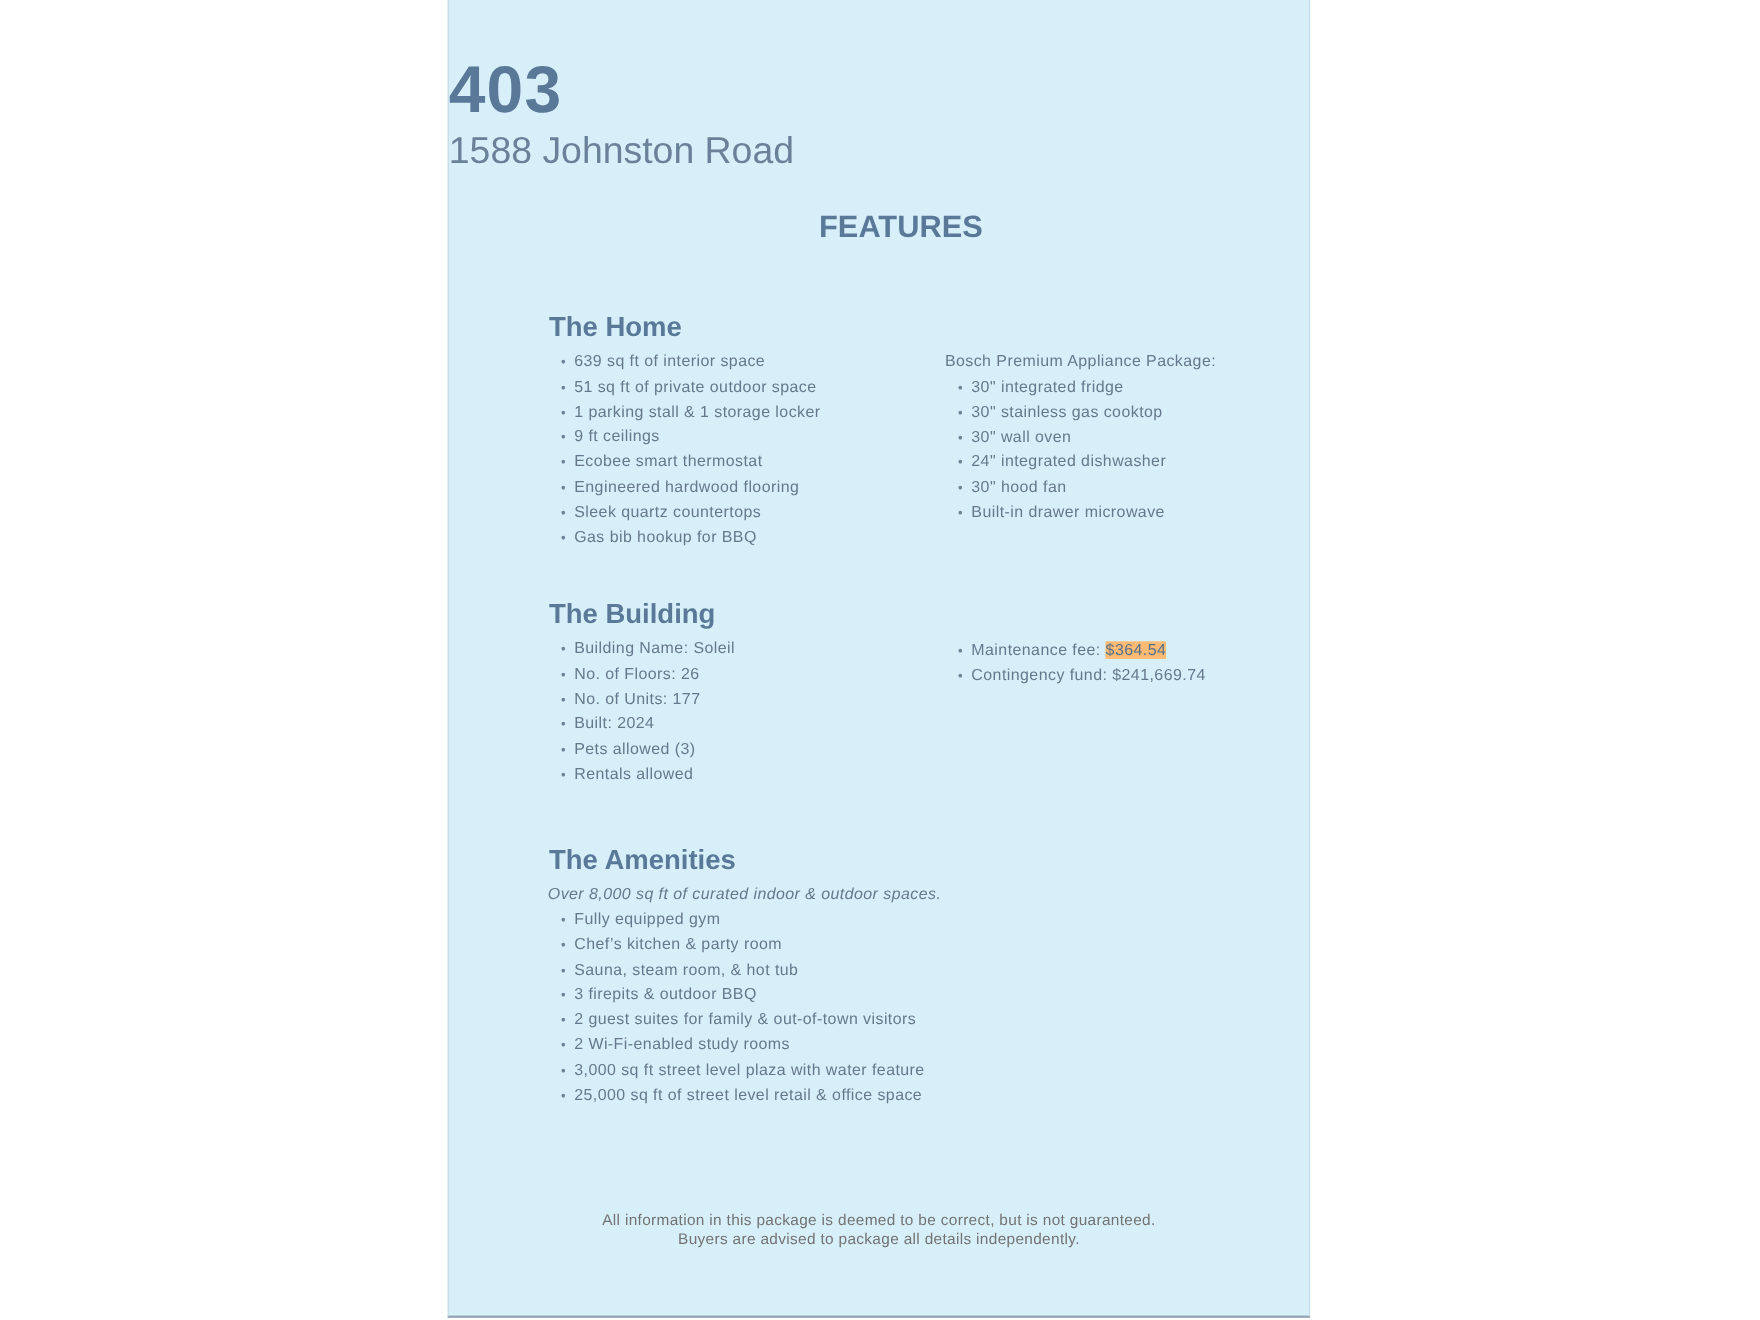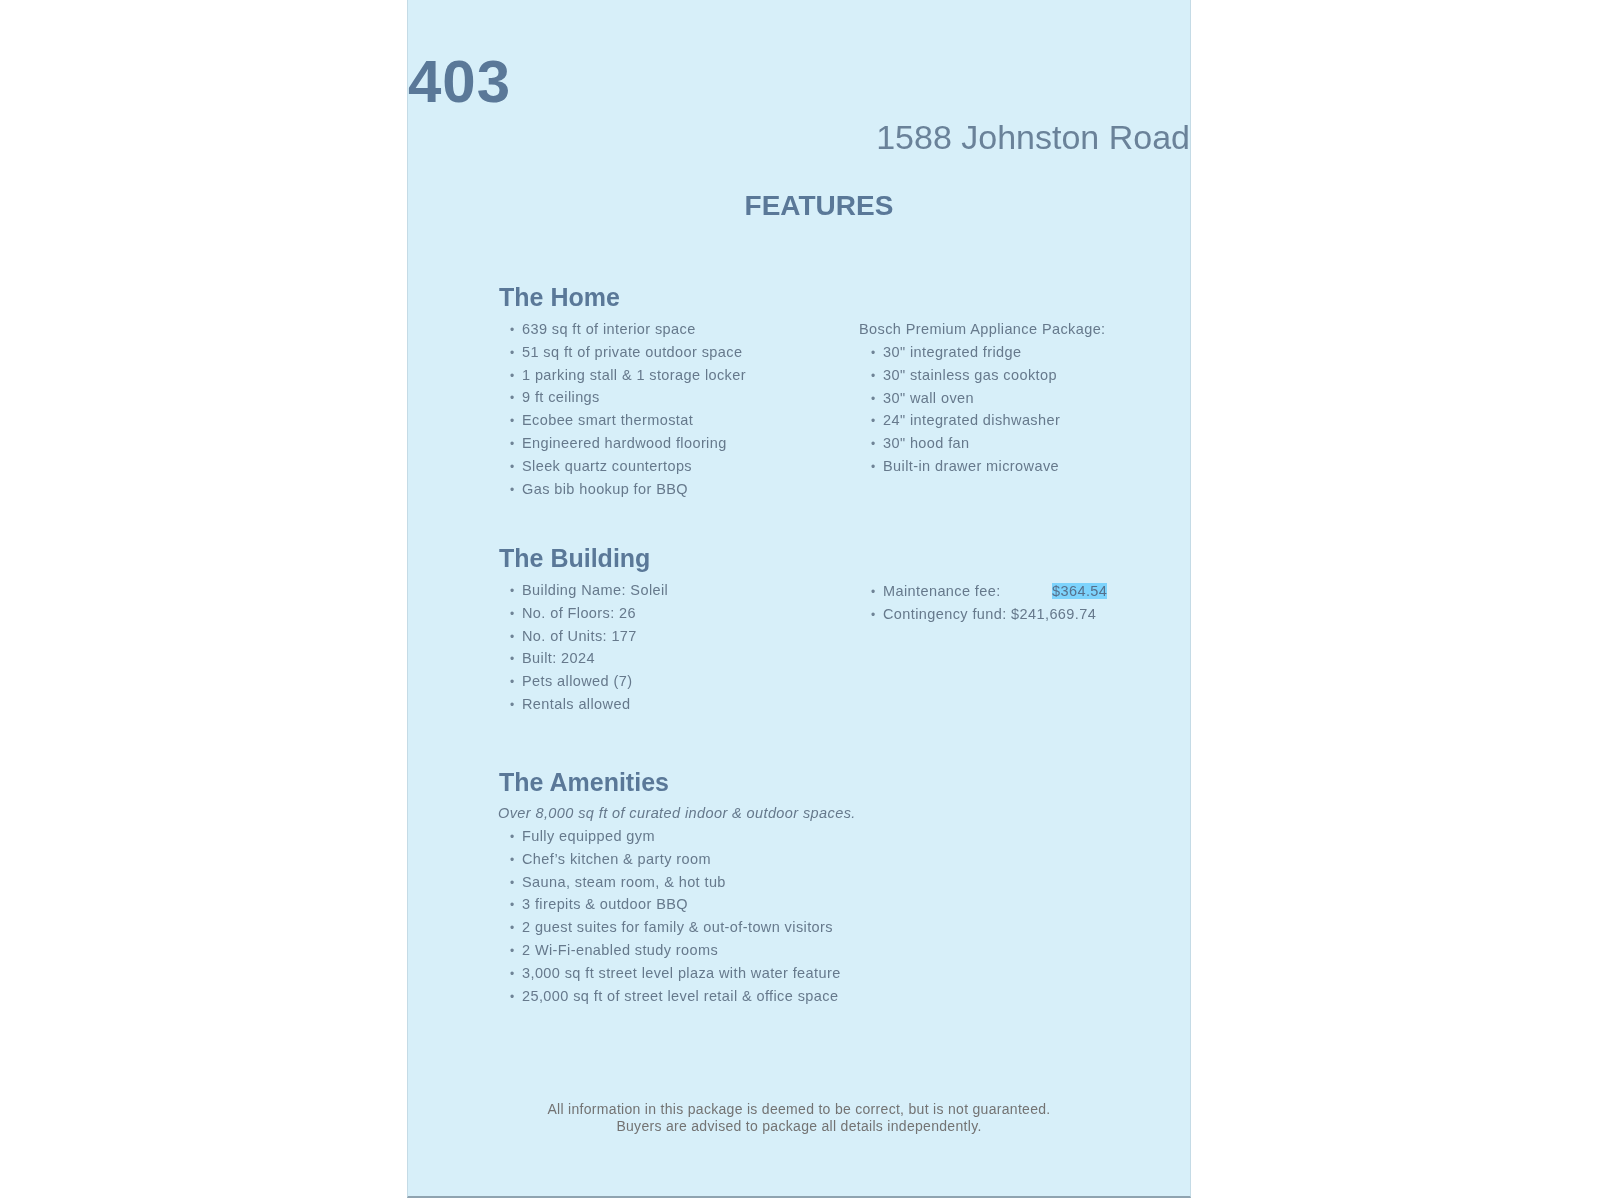--- a/index.html
+++ b/index.html
@@ -31,21 +31,21 @@
       font-size: 60px;
       font-weight: bold;
       color: #5a7898;
       letter-spacing: 1px;
       line-height: 1;
     }
     .address {
       position: absolute;
       left: 0; right: 0;
       top: 120px;
-      text-align: right;
+      text-align: left;
       font-size: 34px;
       font-weight: normal;
       color: #6a8299;
       line-height: 1;
     }
     .features-title {
       position: absolute;
       left: 0; right: 0;
       top: 192px;
       text-align: center;
@@ -86,23 +86,22 @@
     .appliance-heading {
       position: absolute;
       left: 451px;
       top: 321px;
       font-size: 14.5px;
       color: #66798c;
       letter-spacing: 0.4px;
       white-space: nowrap;
     }
     .highlight {
-      background: #7dd3fc;
+      background: #fdba74;
       color: #56708c;
-      margin-left: 47px;
     }
     .amen-tagline {
       position: absolute;
       left: 90px;
       top: 805px;
       font-size: 14.5px;
       font-style: italic;
       color: #66798c;
       letter-spacing: 0.4px;
       white-space: nowrap;
@@ -148,21 +147,21 @@
     <li><span class="bullet">•</span><span>30" hood fan</span></li>
     <li><span class="bullet">•</span><span>Built-in drawer microwave</span></li>
   </ul>
 
   <div class="section-title" style="top:546px;">The Building</div>
   <ul class="blist" style="left:102px; top:579px;">
     <li><span class="bullet">•</span><span>Building Name: Soleil</span></li>
     <li><span class="bullet">•</span><span>No. of Floors: 26</span></li>
     <li><span class="bullet">•</span><span>No. of Units: 177</span></li>
     <li><span class="bullet">•</span><span>Built: 2024</span></li>
-    <li><span class="bullet">•</span><span>Pets allowed (7)</span></li>
+    <li><span class="bullet">•</span><span>Pets allowed (3)</span></li>
     <li><span class="bullet">•</span><span>Rentals allowed</span></li>
   </ul>
 
   <ul class="blist" style="left:463px; top:580px;">
     <li><span class="bullet">•</span><span>Maintenance fee: </span><span class="highlight">$364.54</span></li>
     <li><span class="bullet">•</span><span>Contingency fund: $241,669.74</span></li>
   </ul>
 
   <div class="section-title" style="top:770px;">The Amenities</div>
   <div class="amen-tagline">Over 8,000 sq ft of curated indoor &amp; outdoor spaces.</div>

